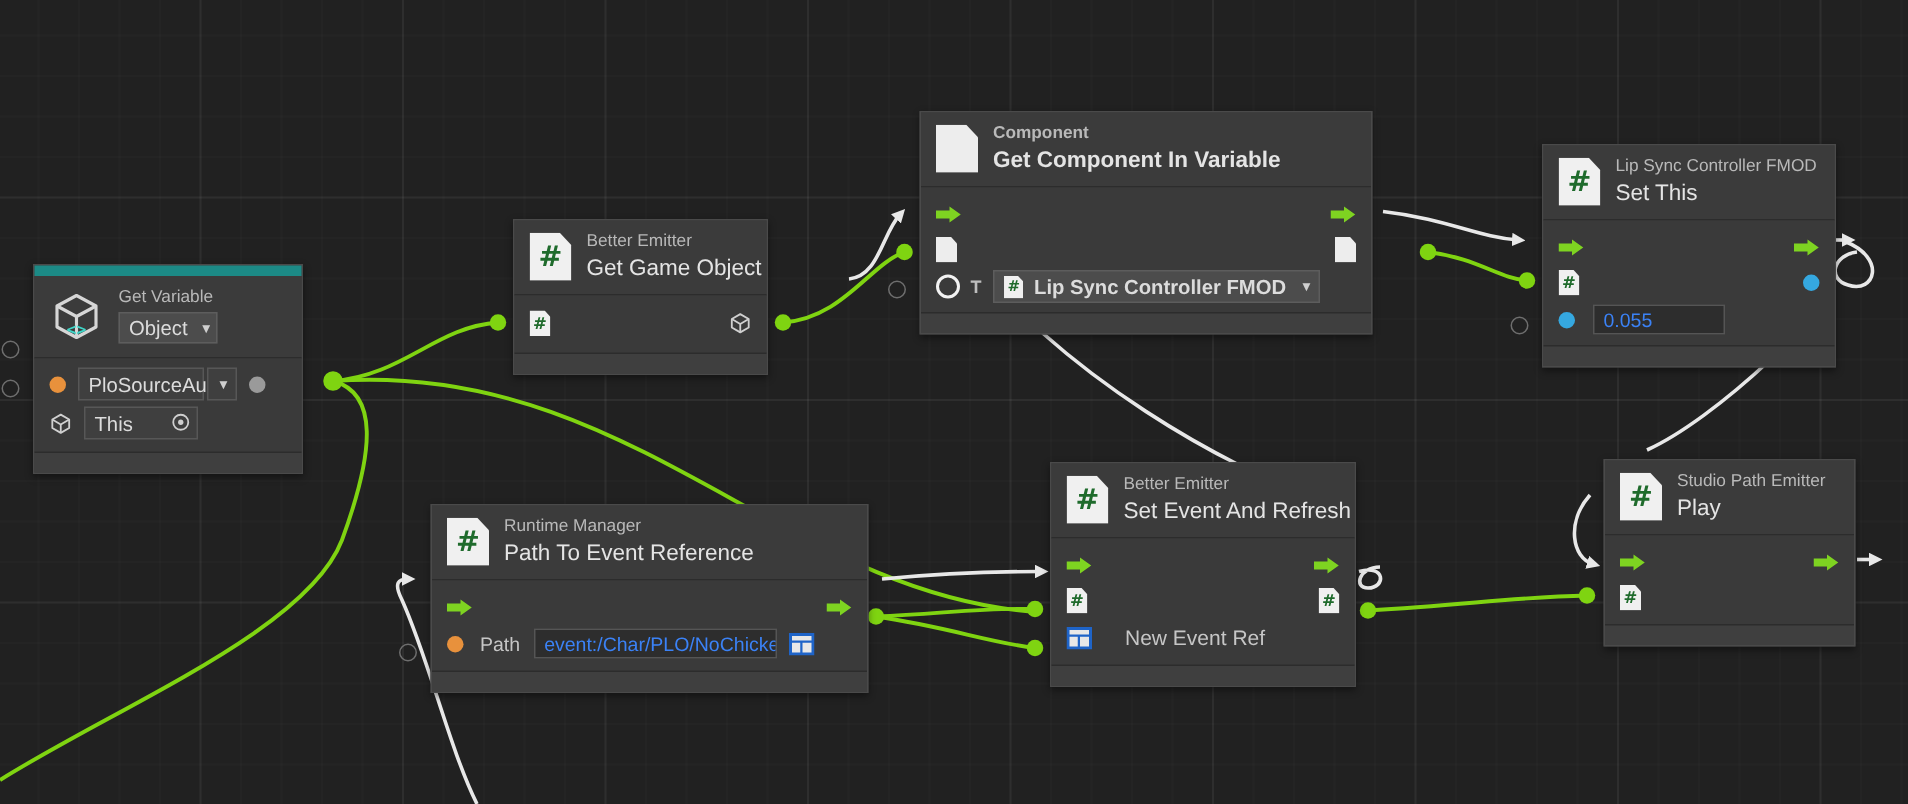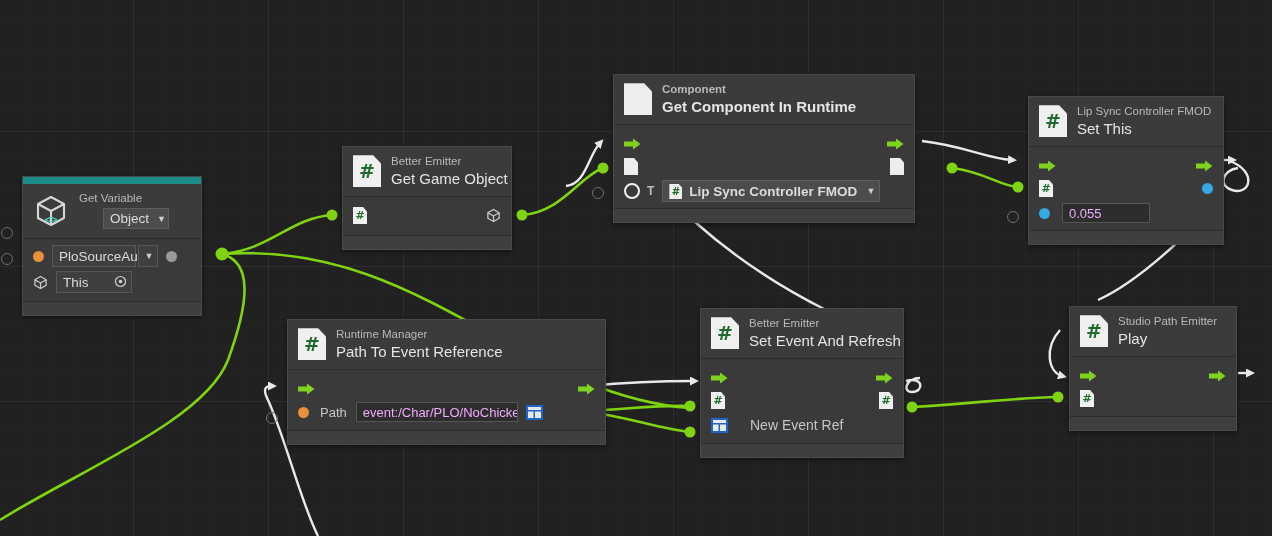--- a/index.html
+++ b/index.html
@@ -128,21 +128,21 @@
   .outport {
     position: absolute;
     width: 12px; height: 12px; border-radius: 50%;
     border: 1.6px solid #6e6e6e; box-sizing: border-box;
   }
 
   
   .field {
     background: #2d2d2d;
     border: 1px solid #555;
-    color: #f0abfc;
+    color: #3b82f6;
     font-size: 13px;
     height: 20px;
     line-height: 19px;
     padding: 0 6px;
     box-sizing: border-box;
     white-space: nowrap;
     overflow: hidden;
     display: flex;
     align-items: center;
   }
@@ -248,21 +248,21 @@
     <div class="node-head">
       <span class="icon-cube">
         <svg viewBox="0 0 36 36" width="36" height="36">
           <path d="M18 4 L31 11 L31 25 L18 32 L5 25 L5 11 Z" fill="none" stroke="#d6d6d6" stroke-width="2.1" stroke-linejoin="round"></path>
           <path d="M5 11 L18 18 L31 11 M18 18 L18 32" fill="none" stroke="#d6d6d6" stroke-width="2.1" stroke-linejoin="round"></path>
           <text x="18" y="30" text-anchor="middle" font-size="11" font-family="DejaVu Sans Mono, monospace" fill="#3fd6c8" font-weight="bold">&lt;&gt;</text>
         </svg>
       </span>
       <div class="node-head-txt">
         <div class="node-sub">Get Variable</div>
-        <div style="margin-top:3px;margin-left:24px;">
+        <div style="margin-top:3px;">
           <span class="combo obj" style="width:66px;">
             <span>Object</span>
             <span class="caret">▼</span>
           </span>
         </div>
       </div>
     </div>
     <div class="node-body">
       <div class="row">
         <span class="dot orange"></span>
@@ -318,21 +318,21 @@
       </div>
     </div>
     <div class="node-foot"></div>
   </div>
 
   <div class="node" id="n-getcomp" style="left:613px; top:74px; width:302px;font-weight:bold;">
     <div class="node-head">
       <span class="icon-doc"></span>
       <div class="node-head-txt">
         <div class="node-sub">Component</div>
-        <div class="node-title">Get Component In Runtime</div>
+        <div class="node-title">Get Component In Variable</div>
       </div>
     </div>
     <div class="node-body" style="padding:5px 0 4px 0;">
       <div class="row" style="height:24px;">
         <span class="arrow-exec">
           <svg viewBox="0 0 17 12" width="17" height="12">
               <path d="M0,3.4 L9,3.4 L9,0.6 L16.5,6 L9,11.4 L9,8.6 L0,8.6 Z" fill="#7ed321"></path>
             </svg>
         </span>
         <span class="spacer"></span>
@@ -392,21 +392,21 @@
         <span class="dot blue"></span>
         <span class="field" style="width:88px; margin-left:12px;">
           <span>0.055</span>
         </span>
       </div>
     </div>
     <div class="node-foot"></div>
     <span class="outport" style="left:-22px; top:114px;"></span>
   </div>
 
-  <div class="node" id="n-pathtoevt" style="left:287px; top:319px; width:319px;">
+  <div class="node" id="n-pathtoevt" style="left:287px; top:336px; width:292px;">
     <div class="node-head">
       <span class="icon-hash"></span>
       <div class="node-head-txt">
         <div class="node-sub">Runtime Manager</div>
         <div class="node-title">Path To Event Reference</div>
       </div>
     </div>
     <div class="node-body" style="padding:5px 0 5px 0;">
       <div class="row" style="height:24px;">
         <span class="arrow-exec">

